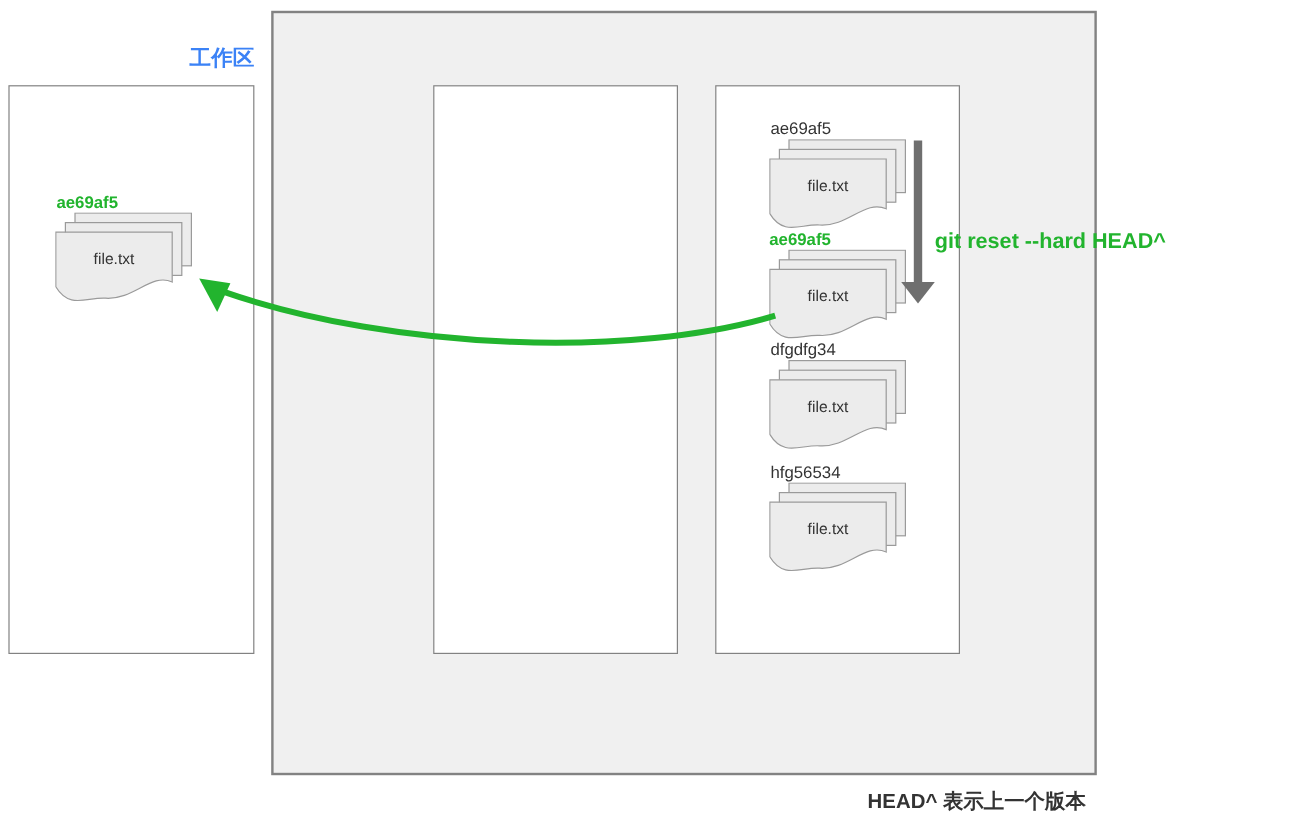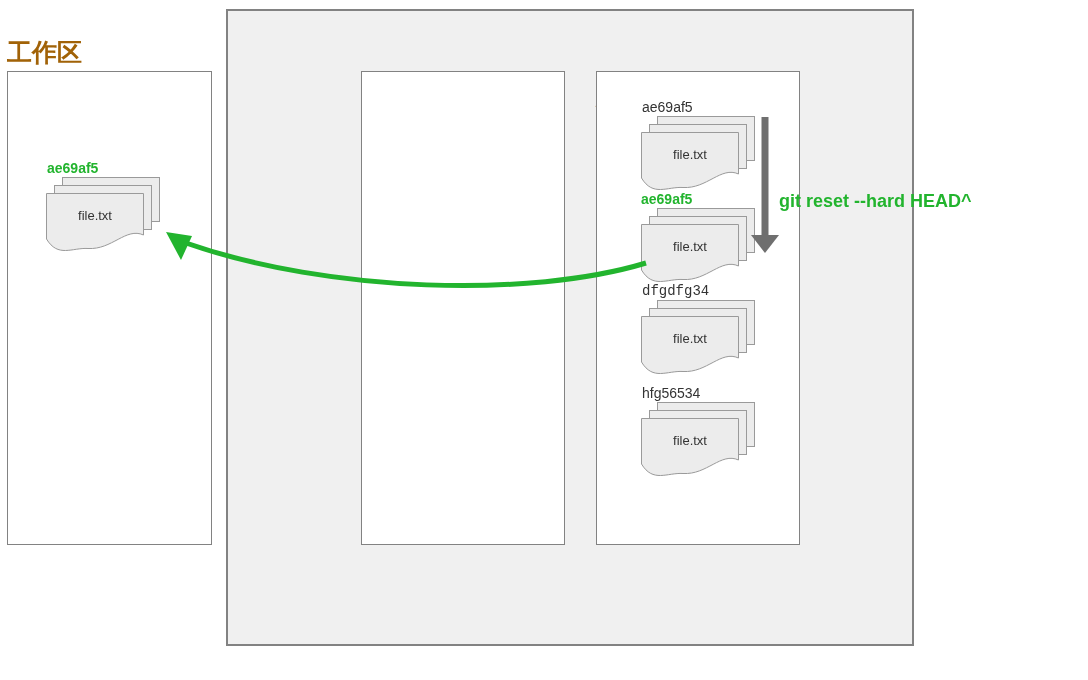--- a/index.html
+++ b/index.html
@@ -18,21 +18,21 @@
   }
   .box{position:absolute;box-sizing:border-box;background:#fff;border:1px solid var(--box-border);}
   .outer-box{
     position:absolute;box-sizing:border-box;left:226px;top:9px;width:688px;height:637px;
     background:var(--outer-bg);border:2px solid var(--box-border);
   }
   .working-box{left:7px;top:71px;width:205px;height:474px;}
   .staging-box{left:361px;top:71px;width:204px;height:474px;}
   .repo-box{left:596px;top:71px;width:204px;height:474px;}
   .area-title{
-    position:absolute;text-align:left;font-size:25px;font-weight:bold;color:#a16207;
+    position:absolute;text-align:right;font-size:18px;font-weight:bold;color:#3b82f6;
   }
   .title-working{left:7px;top:36px;width:205px;}
   .title-staging{left:361px;top:36px;width:204px;}
   .title-repo{left:596px;top:36px;width:204px;margin-top:43px;}
   .hash-label{
     position:absolute;font-size:14px;color:var(--text-dark);line-height:16px;white-space:nowrap;
   }
   .hash-label.green{color:var(--accent-green);font-weight:bold;}
   .file-stack{position:absolute;}
   .sheet{fill:var(--doc-fill);stroke:var(--doc-border);stroke-width:1;}
@@ -83,21 +83,21 @@
   </svg>
 
   <div class="hash-label green" style="left:641px;top:191px;">ae69af5</div>
   <svg class="file-stack" style="left:641px;top:208px;" width="114" height="80" viewBox="0 0 114 80">
     <rect class="sheet" x="16.5" y="0.5" width="97" height="44"></rect>
     <rect class="sheet" x="8.5" y="8.5" width="97" height="44"></rect>
     <path class="docfront" d="M0.5,16.5 H97.5 V58 C80,50 66,73 42,71.5 C26,70.5 12,81 0.5,62 Z"></path>
     <text class="doclabel" x="49" y="43">file.txt</text>
   </svg>
 
-  <div class="hash-label" style="left:642px;top:283px;font-family:Liberation Mono, monospace;">dfgdfg34</div>
+  <div class="hash-label" style="left:642px;top:283px;">dfgdfg34</div>
   <svg class="file-stack" style="left:641px;top:300px;" width="114" height="80" viewBox="0 0 114 80">
     <rect class="sheet" x="16.5" y="0.5" width="97" height="44"></rect>
     <rect class="sheet" x="8.5" y="8.5" width="97" height="44"></rect>
     <path class="docfront" d="M0.5,16.5 H97.5 V58 C80,50 66,73 42,71.5 C26,70.5 12,81 0.5,62 Z"></path>
     <text class="doclabel" x="49" y="43">file.txt</text>
   </svg>
 
   <div class="hash-label" style="left:642px;top:385px;text-align:center;">hfg56534</div>
   <svg class="file-stack" style="left:641px;top:402px;" width="114" height="80" viewBox="0 0 114 80">
     <rect class="sheet" x="16.5" y="0.5" width="97" height="44"></rect>
@@ -114,14 +114,15 @@
     </g>
 
     <g>
       <path class="reset-curve" d="M646,263 C530,298 330,293 186,243"></path>
       <polygon class="reset-head" points="166,232 192,236 181,260"></polygon>
     </g>
   </svg>
 
   <div class="command-label">git reset --hard HEAD^</div>
 
+  <div class="footnote">HEAD^ 表示上一个版本</div>
 
 </div>
 
 </body></html>

